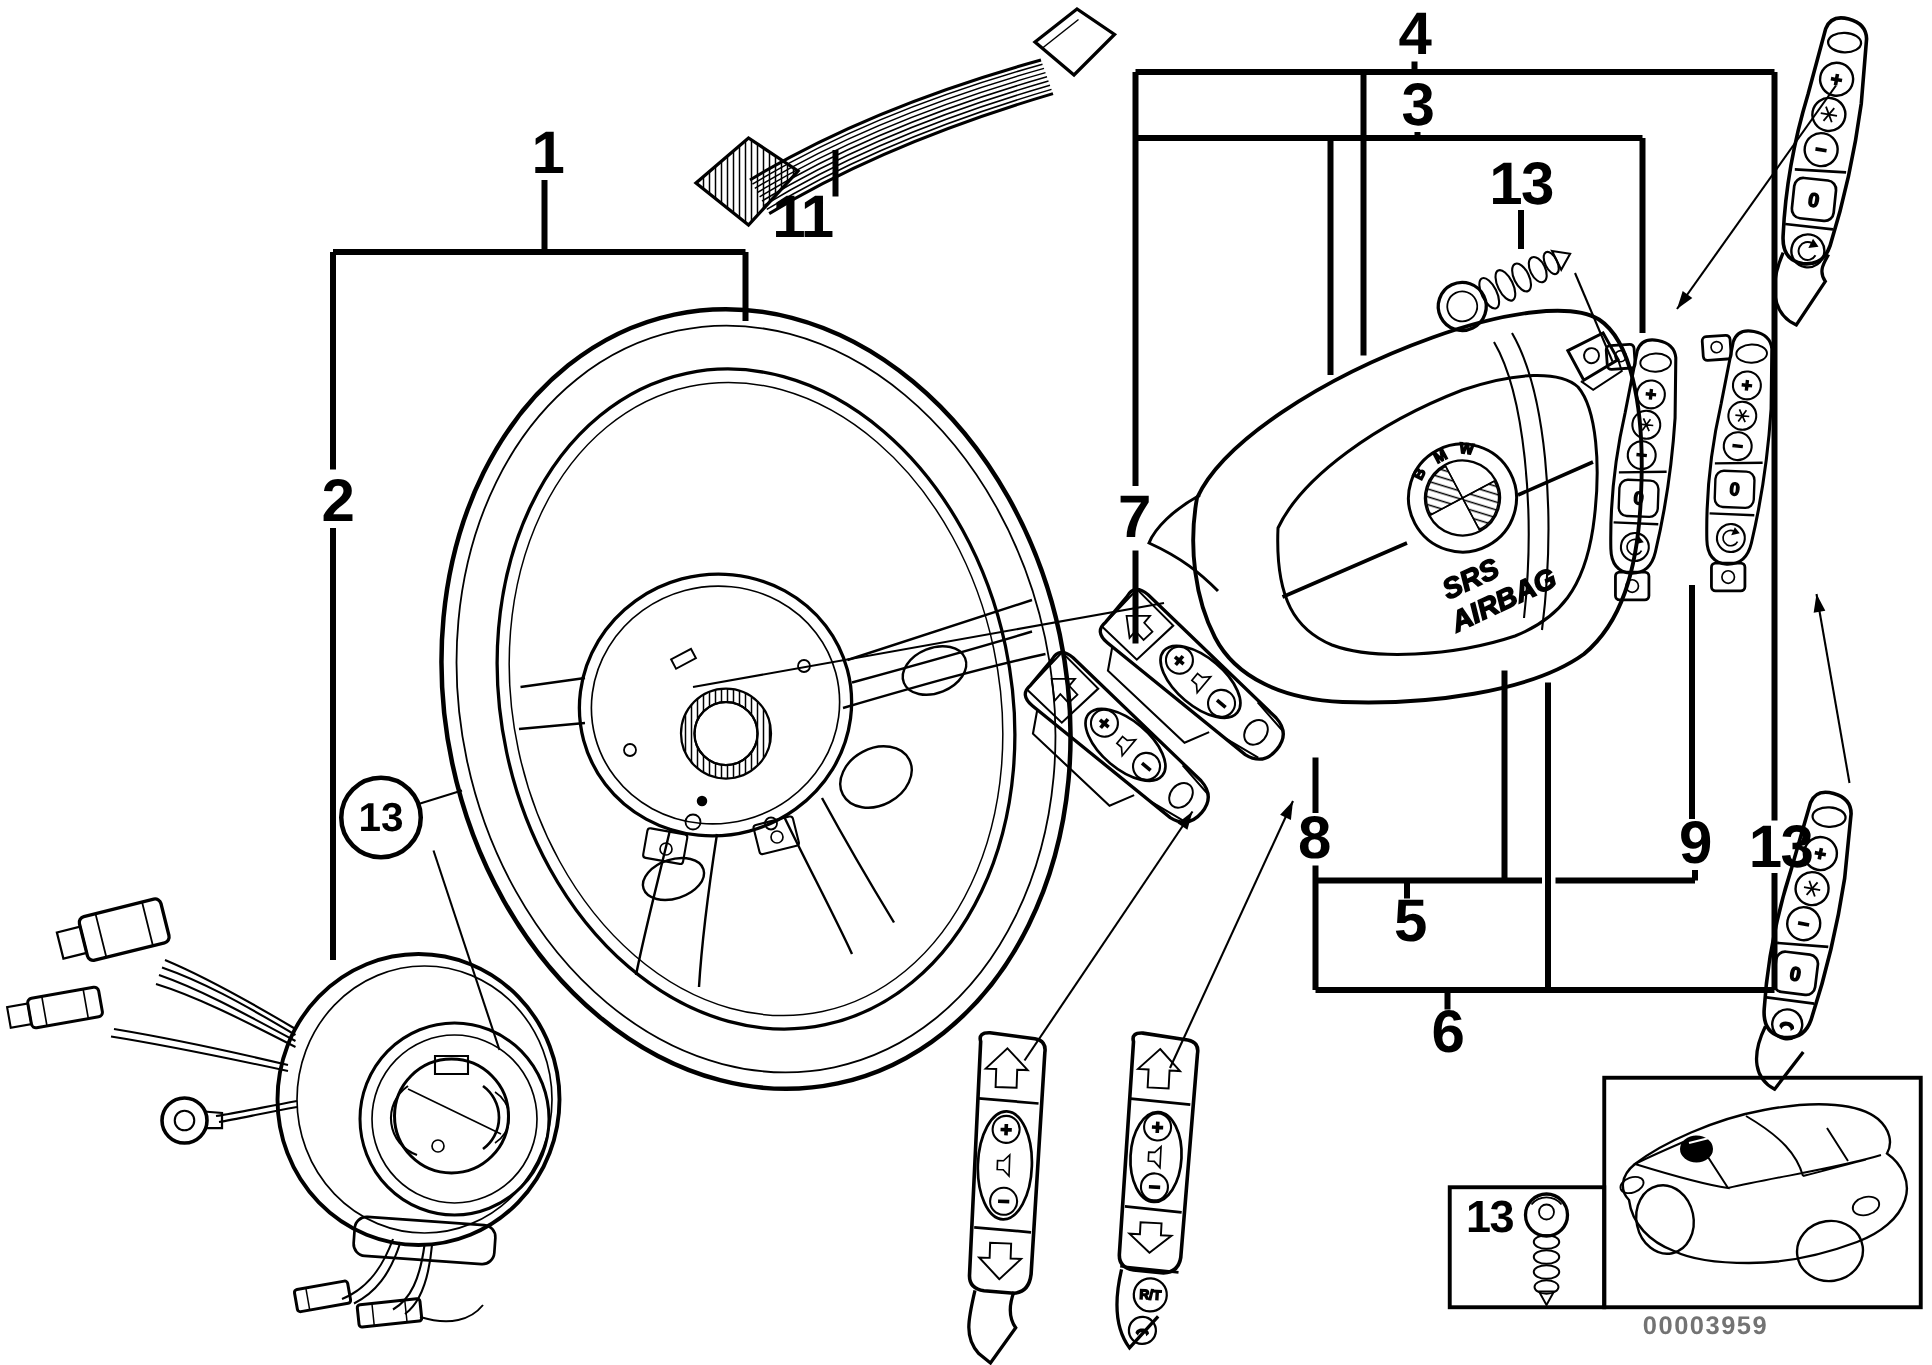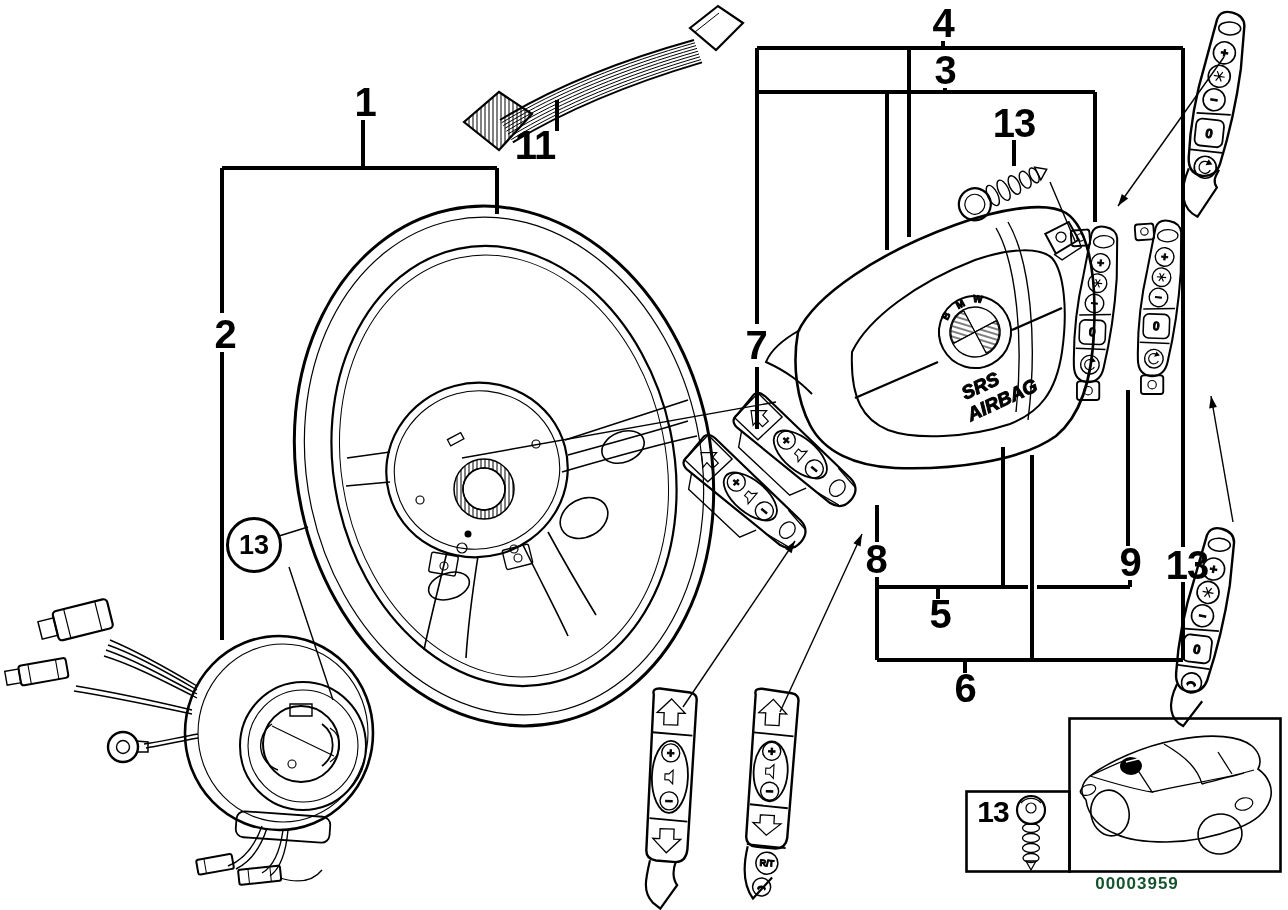--- a/index.html
+++ b/index.html
@@ -6,21 +6,21 @@
   .stage{position:relative;width:1288px;height:910px;background:#fff;overflow:hidden;
          font-family:"Liberation Sans",sans-serif;}
   .stage svg{position:absolute;left:0;top:0;}
   .lbl{position:absolute;transform:translate(-50%,-50%);font-weight:bold;color:#000;
        font-size:40px;line-height:1;letter-spacing:-1px;white-space:nowrap;}
   .lbl-circle{position:absolute;transform:translate(-50%,-50%);width:50px;height:50px;
        border:3.5px solid #000;border-radius:50%;display:flex;align-items:center;
        justify-content:center;font-weight:bold;font-size:27px;color:#000;}
   .lbl-small{font-size:30px;}
   .docnum{position:absolute;transform:translate(-50%,-50%);font-weight:bold;
-       font-size:17px;color:#14532d;letter-spacing:1px;}
+       font-size:17px;color:#737373;letter-spacing:1px;}
   svg text{font-family:"Liberation Sans",sans-serif;font-weight:bold;fill:#000;}
   .g{font-size:13px;text-anchor:middle;dominant-baseline:central;}
   .gs{font-size:9px;text-anchor:middle;dominant-baseline:central;}
   .logo{font-size:10px;text-anchor:middle;}
   .srs{font-size:19px;font-style:italic;text-anchor:middle;}
   path,ellipse,circle,rect,polygon{vector-effect:none;}
 </style>
 </head>
 <body>
 

